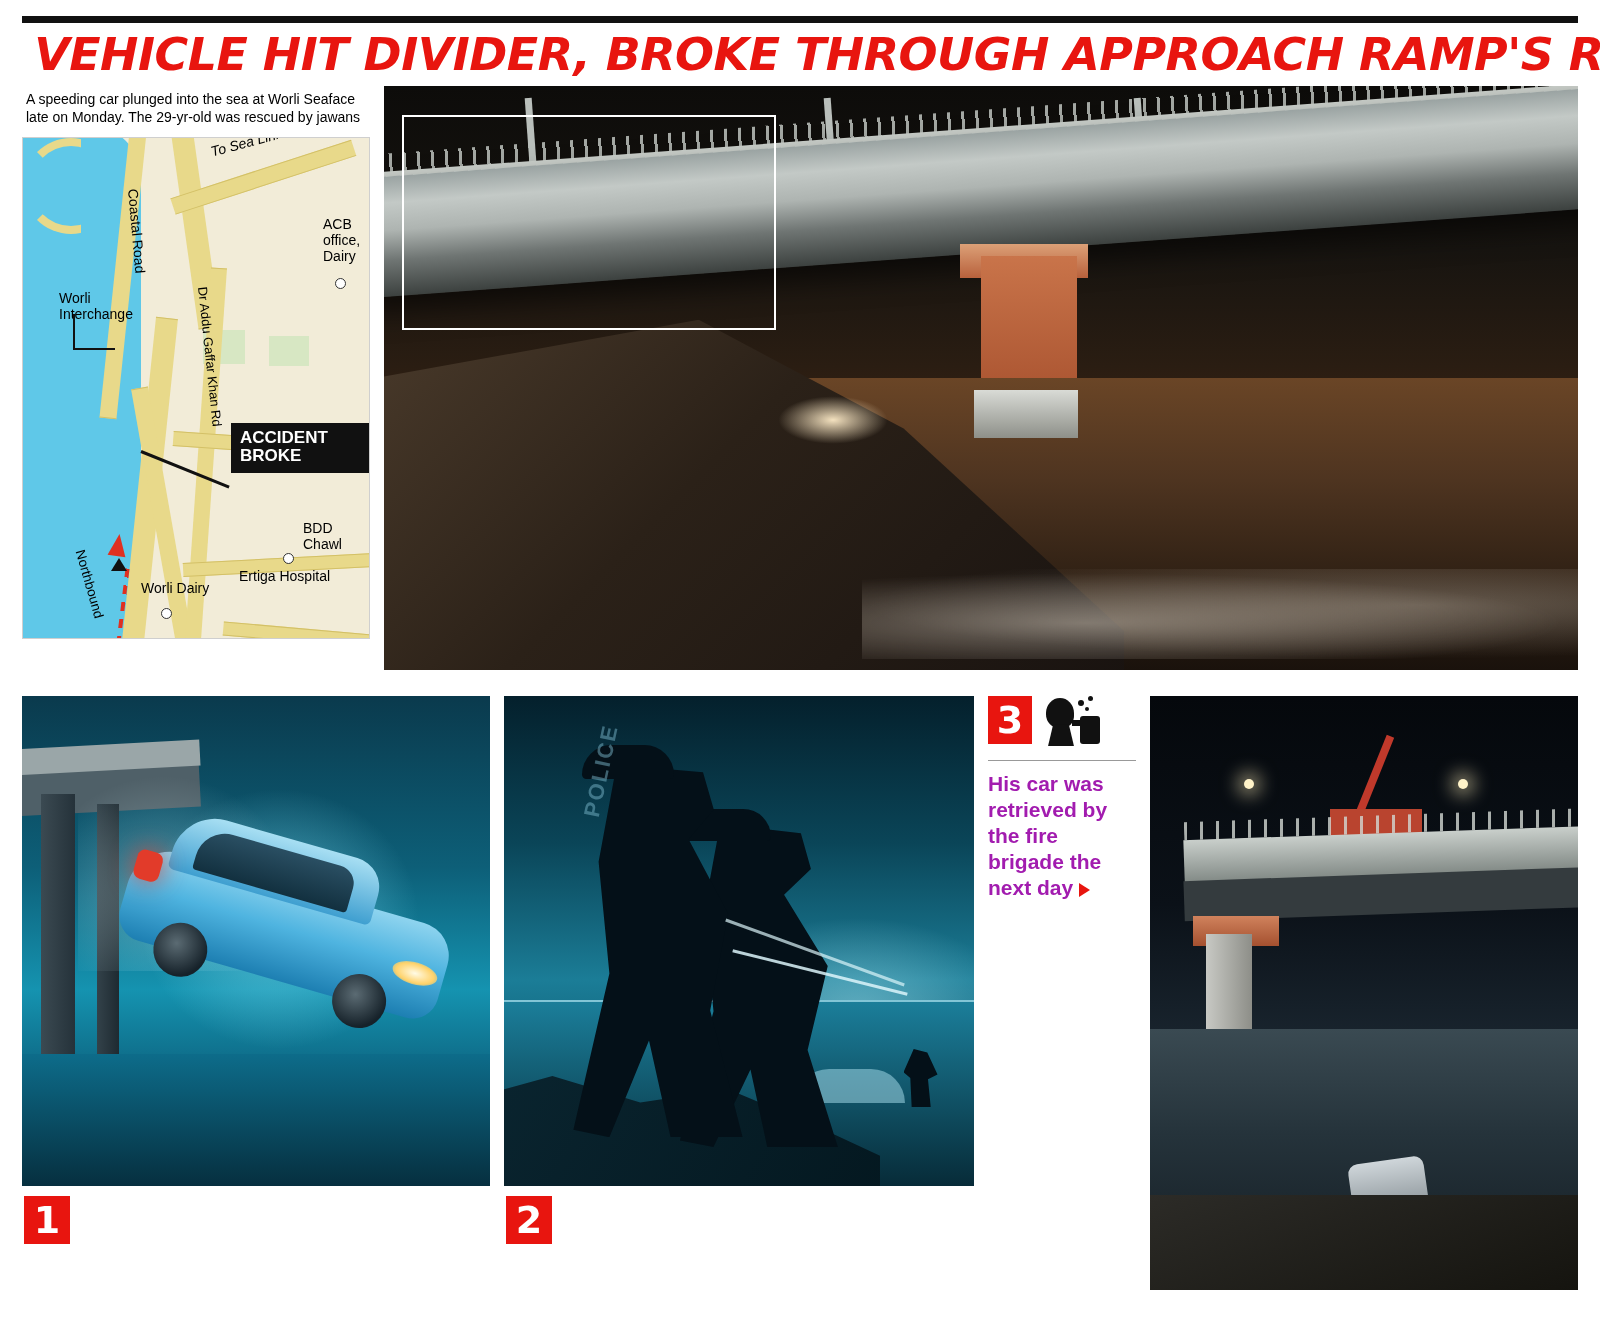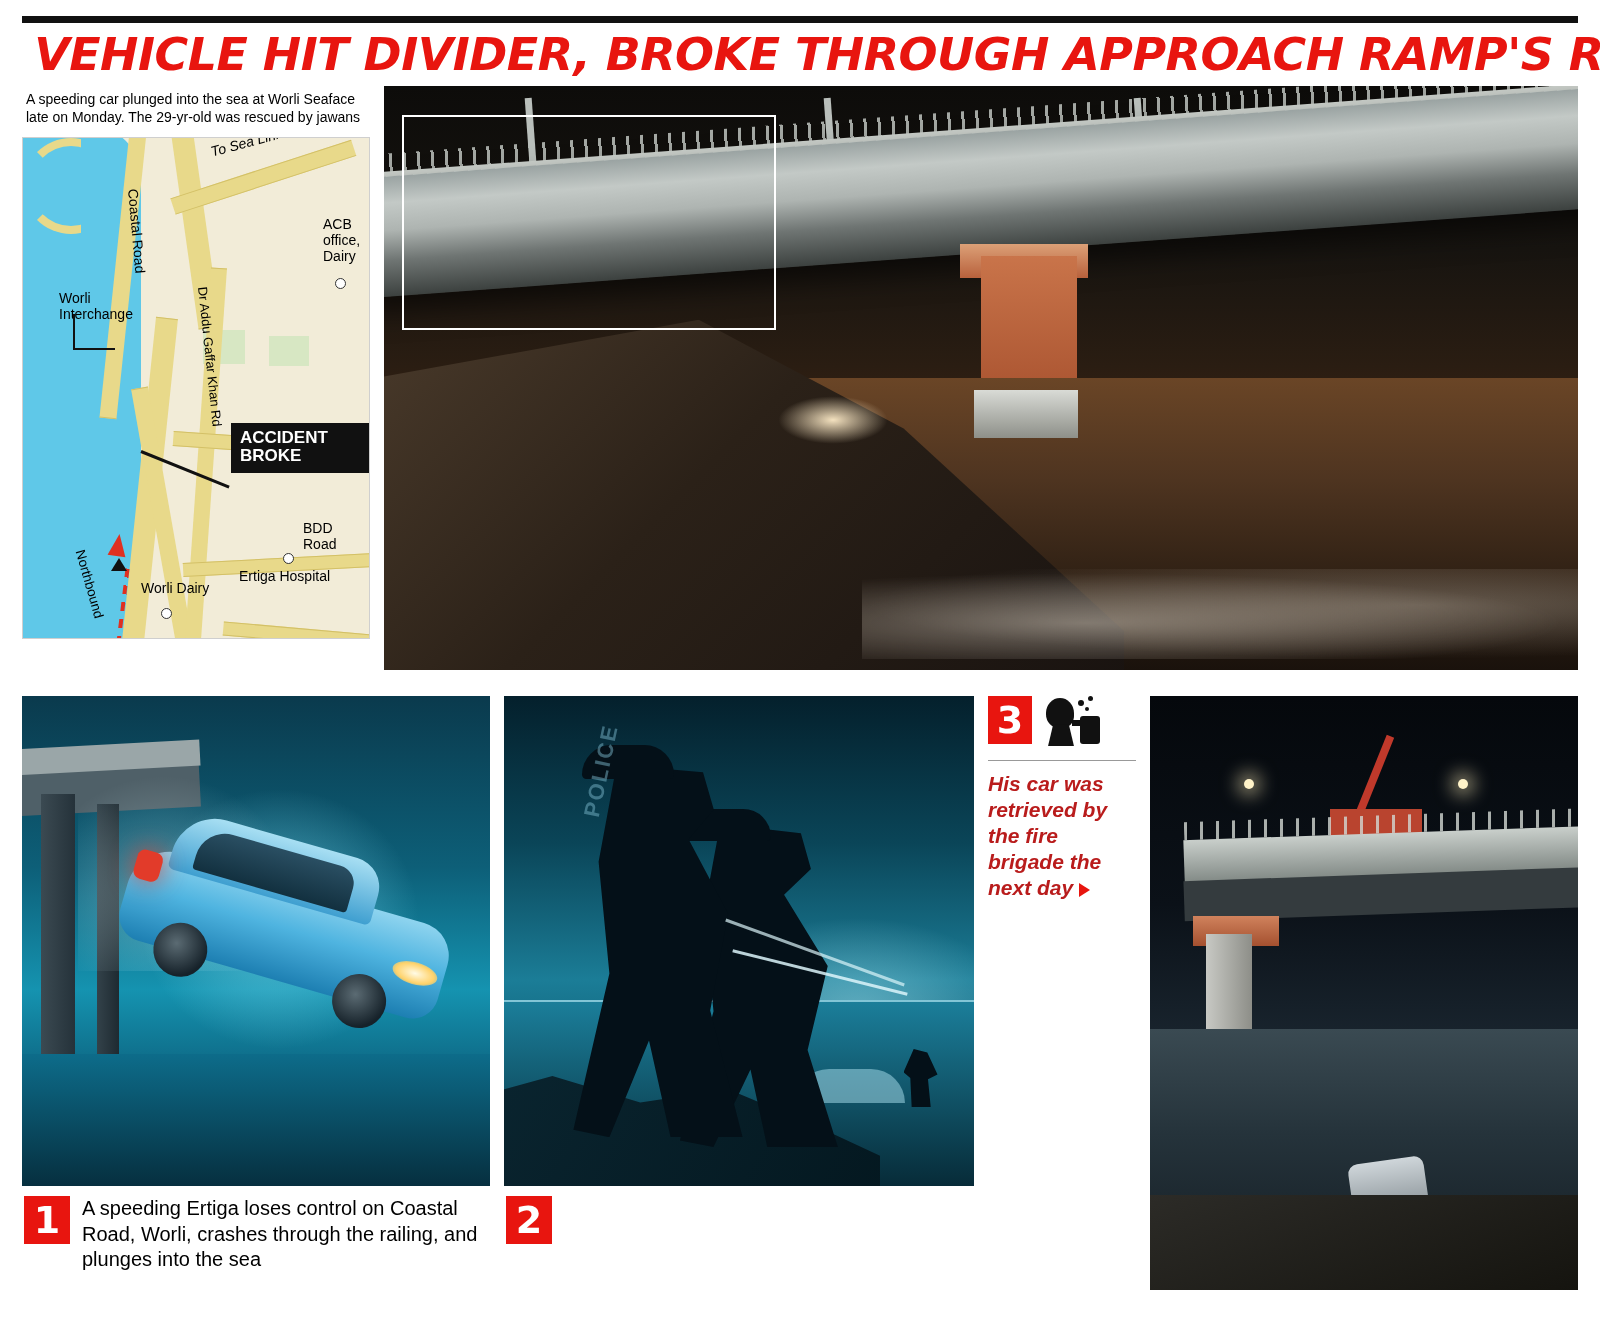--- a/index.html
+++ b/index.html
@@ -637,26 +637,25 @@
   .p3-body {
     font-size: 20px;
     line-height: 1.26;
     padding-top: 6px;
   }
   .p3-divider {
     border-top: 1.5px solid #999;
     margin: 12px 0 10px 0;
   }
   .p3-kicker {
-    color: #b91c1c;
+    color: #a21caf;
     font-weight: bold;
     font-size: 21px;
     line-height: 1.24;
     position: relative;
-    font-style: italic;
   }
   .p3-kicker .tri {
     display: inline-block;
     width: 0; height: 0;
     border-left: 11px solid #e8150f;
     border-top: 7px solid transparent;
     border-bottom: 7px solid transparent;
     margin-left: 6px;
     vertical-align: middle;
   }
@@ -706,21 +705,21 @@
         <div class="dot" style="left:312px; top:140px;"></div>
 
         <div class="lbl" style="left:36px; top:152px; width:100px;">Worli Interchange</div>
         <div class="interchange-leader"></div>
 
         <div class="lbl rot" style="left:186px; top:148px; transform: rotate(84deg); font-size:13px;">Dr Addu Gaffar Khan Rd</div>
 
         <div class="spot-leader"></div>
         <div class="spot-box">ACCIDENT BROKE</div>
 
-        <div class="lbl" style="left:280px; top:382px;">BDD Road</div>
+        <div class="lbl" style="left:280px; top:382px;">BDD Chawl</div>
         <div class="dot" style="left:260px; top:415px;"></div>
 
         <div class="lbl" style="left:216px; top:430px;">Ertiga Hospital</div>
 
         <div class="lbl" style="left:118px; top:442px;">Worli Dairy</div>
         <div class="dot" style="left:138px; top:470px;"></div>
 
         <div class="lbl rot" style="left:64px; top:410px; transform: rotate(74deg); font-size:13.5px;">Northbound</div>
       </div>
     </div>
@@ -761,21 +760,20 @@
           <div class="car-roof"></div>
           <div class="car-glass"></div>
           <div class="car-tail"></div>
           <div class="car-light"></div>
           <div class="wheel w1"></div>
           <div class="wheel w2"></div>
         </div>
       </div>
       <div class="caption">
         <div class="step-num">1</div>
-        <div class="caption-text">A speeding Ertiga loses control on Coastal Road, Worli, crashes through the railing, and plunges into the sea</div>
       </div>
     </div>
 
     <div class="panel panel-2">
       <div class="photo-box p2">
         <div class="moonglow"></div>
         <div class="sea"></div>
         <div class="horizon"></div>
         <div class="car-sunk"></div>
         <div class="rocks"></div>

